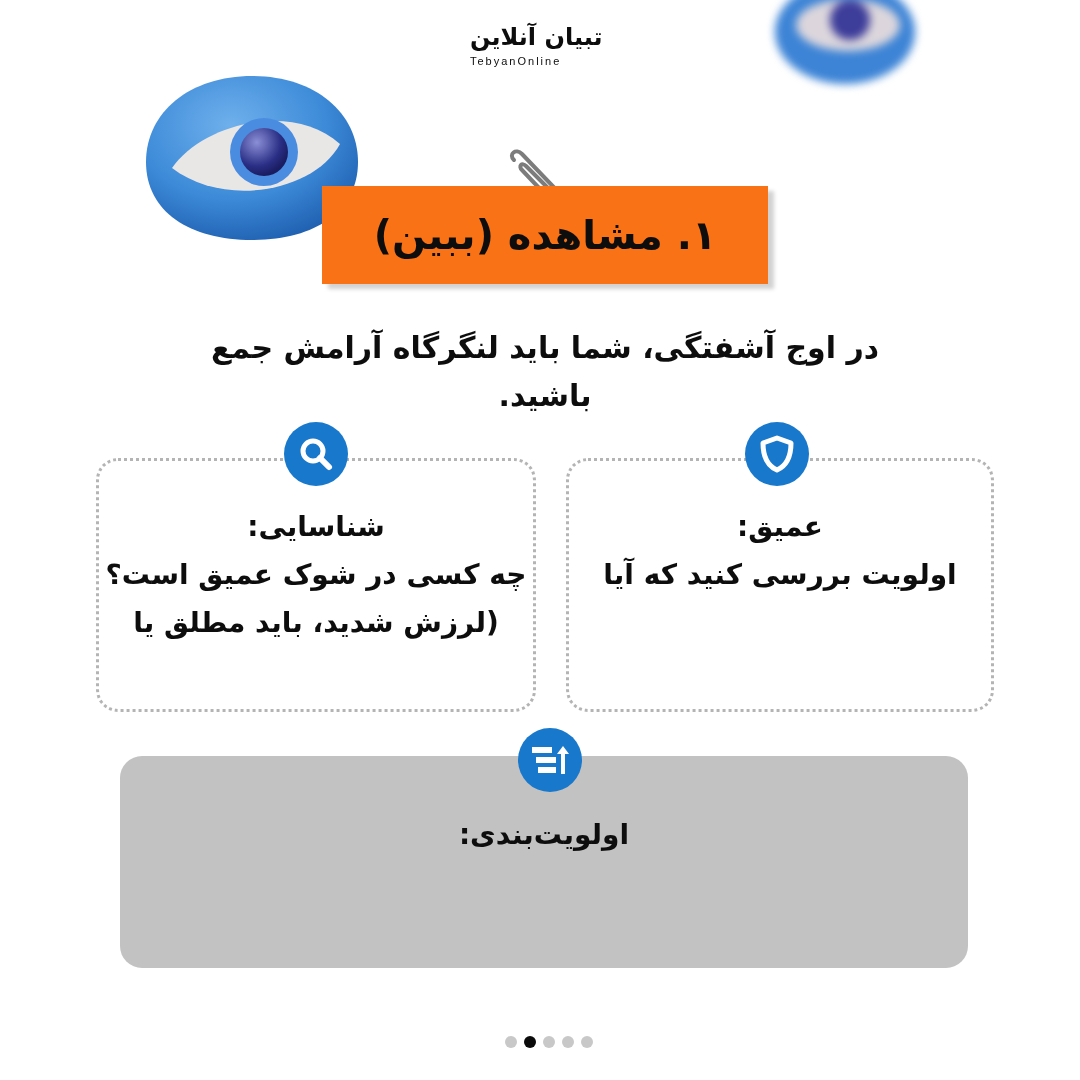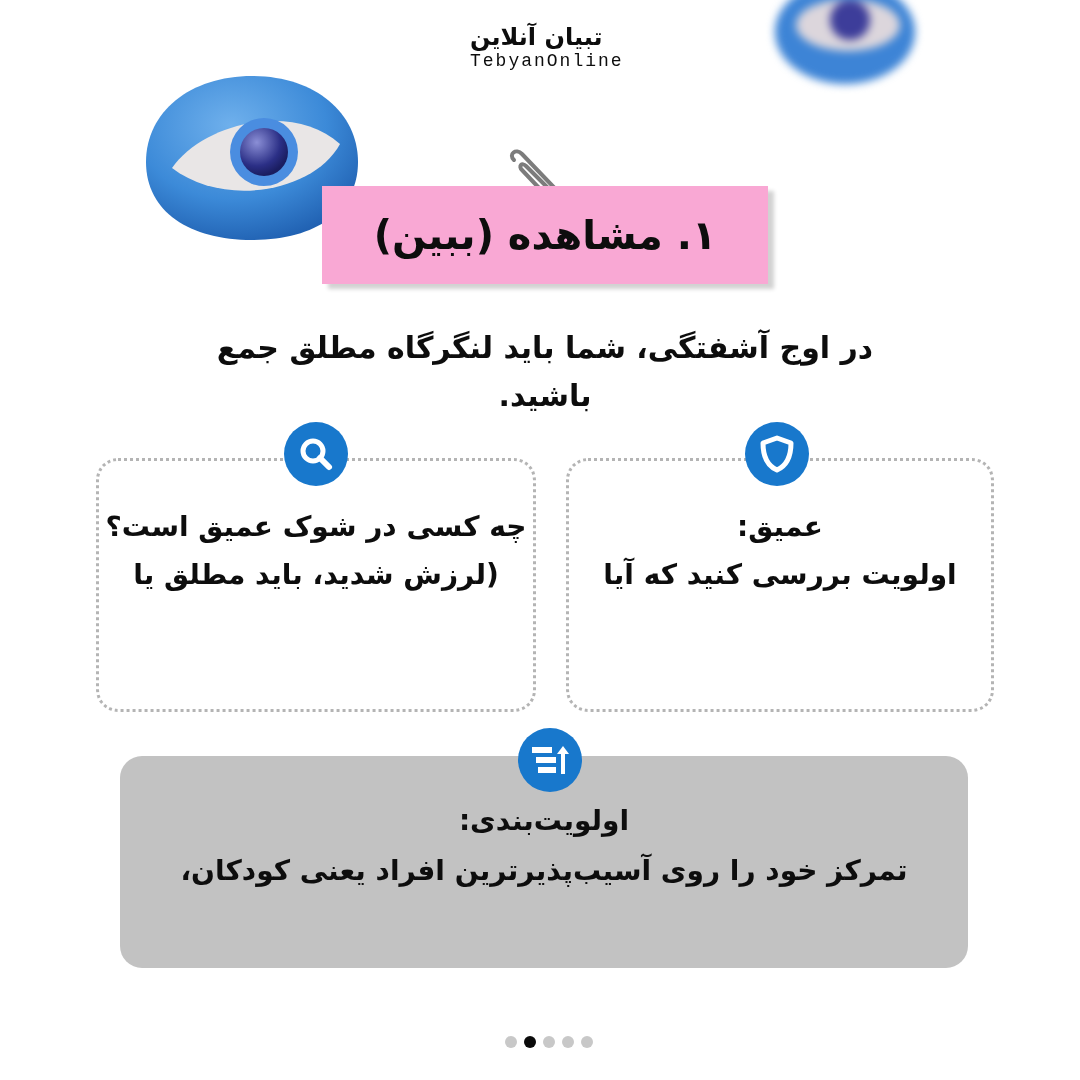--- a/index.html
+++ b/index.html
@@ -1,49 +1,49 @@
 <!DOCTYPE html>
 <html lang="fa" dir="rtl"><head>
 <meta charset="utf-8">
 <style>
   * { box-sizing: border-box; margin: 0; padding: 0; }
   html, body { width: 1080px; height: 1080px; background: #ffffff; overflow: hidden; }
   body { position: relative; font-family: "DejaVu Sans", sans-serif; color: #0d0d0d; }
 
   .logo { position: absolute; left: 470px; top: 22px; width: 160px; text-align: left; direction: rtl; }
   .logo-fa { font-size: 24px; font-weight: bold; letter-spacing: -1px; line-height: 30px; }
-  .logo-en { direction: ltr; font-family: Liberation Mono, monospace; font-size: 18px; letter-spacing: 2px; line-height: 18px; }
+  .logo-en { direction: ltr; font-family: Liberation Sans, sans-serif; font-size: 11px; letter-spacing: 2px; line-height: 18px; }
 
   .eye-big { position: absolute; left: 144px; top: 72px; width: 216px; height: 170px; }
   .eye-blur { position: absolute; left: 770px; top: -10px; width: 150px; height: 100px; filter: blur(4px); }
 
   .paperclip { position: absolute; left: 500px; top: 148px; width: 80px; height: 70px; }
 
   .title-tape { position: absolute; left: 322px; top: 186px; width: 446px; height: 98px;
-    background: #f9a8d4; box-shadow: 6px 5px 4px rgba(0,0,0,0.18);
+    background: #f97316; box-shadow: 6px 5px 4px rgba(0,0,0,0.18);
     display: flex; align-items: center; justify-content: center; }
   .title-tape h1 { font-size: 40px; font-weight: bold; line-height: 1; direction: rtl; }
 
   .subtitle { position: absolute; left: 170px; top: 324px; width: 750px; text-align: center;
     font-size: 30px; font-weight: bold; direction: rtl; line-height: 48px; }
 
   .card { position: absolute; border: 3px dotted #b4b4b4; border-radius: 22px; background: #fff; text-align: center; }
   .card-security { left: 566px; top: 458px; width: 428px; height: 254px; }
   .card-identify { left: 96px; top: 458px; width: 440px; height: 254px; }
   .card-body { padding-top: 42px; font-size: 28px; font-weight: bold; line-height: 48px; direction: rtl; }
 
   .icon-circle { position: absolute; width: 64px; height: 64px; border-radius: 50%; background: #1878cc;
     display: flex; align-items: center; justify-content: center; }
   .icon-shield { left: 745px; top: 422px; }
   .icon-search { left: 284px; top: 422px; }
   .icon-priority { left: 518px; top: 728px; }
 
   .priority-box { position: absolute; left: 120px; top: 756px; width: 848px; height: 212px;
     background: #c2c2c2; border-radius: 22px; text-align: center; }
-  .priority-body { padding-top: 40px; font-size: 28px; font-weight: bold; line-height: 50px; direction: rtl; }
+  .priority-body { padding-top: 54px; font-size: 28px; font-weight: bold; line-height: 50px; direction: rtl; }
 
   .dots { position: absolute; left: 505px; top: 1036px; display: flex; gap: 7px; direction: ltr; }
   .dot { width: 12px; height: 12px; border-radius: 50%; background: #c8c8c8; }
   .dot.active { background: #0a0a0a; }
 </style>
 </head>
 <body>
 
 <div class="logo">
   <div class="logo-fa">تبیان آنلاین</div>
@@ -76,51 +76,51 @@
 </svg>
 
 <svg class="paperclip" viewBox="0 0 80 70">
   <path d="M14 12 C8 6 16 0 22 6 L66 52 C72 58 64 66 58 60 L22 22 C18 18 22 14 26 18 L58 50" fill="none" stroke="#7c7c7c" stroke-width="4" stroke-linecap="round"></path>
 </svg>
 
 <div class="title-tape">
   <h1>۱. مشاهده (ببین)</h1>
 </div>
 
-<div class="subtitle">در اوج آشفتگی، شما باید لنگرگاه مطلق جمع باشید.</div>
+<div class="subtitle">در اوج آشفتگی، شما باید لنگرگاه آرامش جمع باشید.</div>
 
 <div class="card card-security">
   <div class="card-body">
     <div>عمیق:</div>
     <div>اولویت بررسی کنید که آیا</div>
   </div>
 </div>
 <div class="icon-circle icon-shield">
   <svg width="34" height="38" viewBox="0 0 34 38">
       <path d="M17 3 L31 8 C31 22 26 31 17 35 C8 31 3 22 3 8 Z" fill="none" stroke="#fff" stroke-width="5" stroke-linejoin="round"></path>
     </svg>
 </div>
 
 <div class="card card-identify">
   <div class="card-body">
+    <div>شناسایی:</div>
     <div>چه کسی در شوک عمیق است؟</div>
     <div>(لرزش شدید، باید مطلق یا</div>
   </div>
 </div>
 <div class="icon-circle icon-search">
   <svg width="38" height="38" viewBox="0 0 38 38">
       <circle cx="16" cy="16" r="10" fill="none" stroke="#fff" stroke-width="5"></circle>
       <line x1="23" y1="23" x2="32" y2="32" stroke="#fff" stroke-width="6" stroke-linecap="round"></line>
     </svg>
 </div>
 
 <div class="priority-box">
   <div class="priority-body">
     <div>اولویت‌بندی:</div>
-    <div>تمرکز خود را روی آسیب‌پذیرترین افراد یعنی کودکان،</div>
   </div>
 </div>
 <div class="icon-circle icon-priority">
   <svg width="40" height="34" viewBox="0 0 40 34">
       <rect x="2" y="4" width="20" height="6" fill="#fff"></rect>
       <rect x="6" y="14" width="20" height="6" fill="#fff"></rect>
       <rect x="8" y="24" width="18" height="6" fill="#fff"></rect>
       <line x1="33" y1="8" x2="33" y2="31" stroke="#fff" stroke-width="4"></line>
       <path d="M27 11 L33 3 L39 11 Z" fill="#fff"></path>
     </svg>

